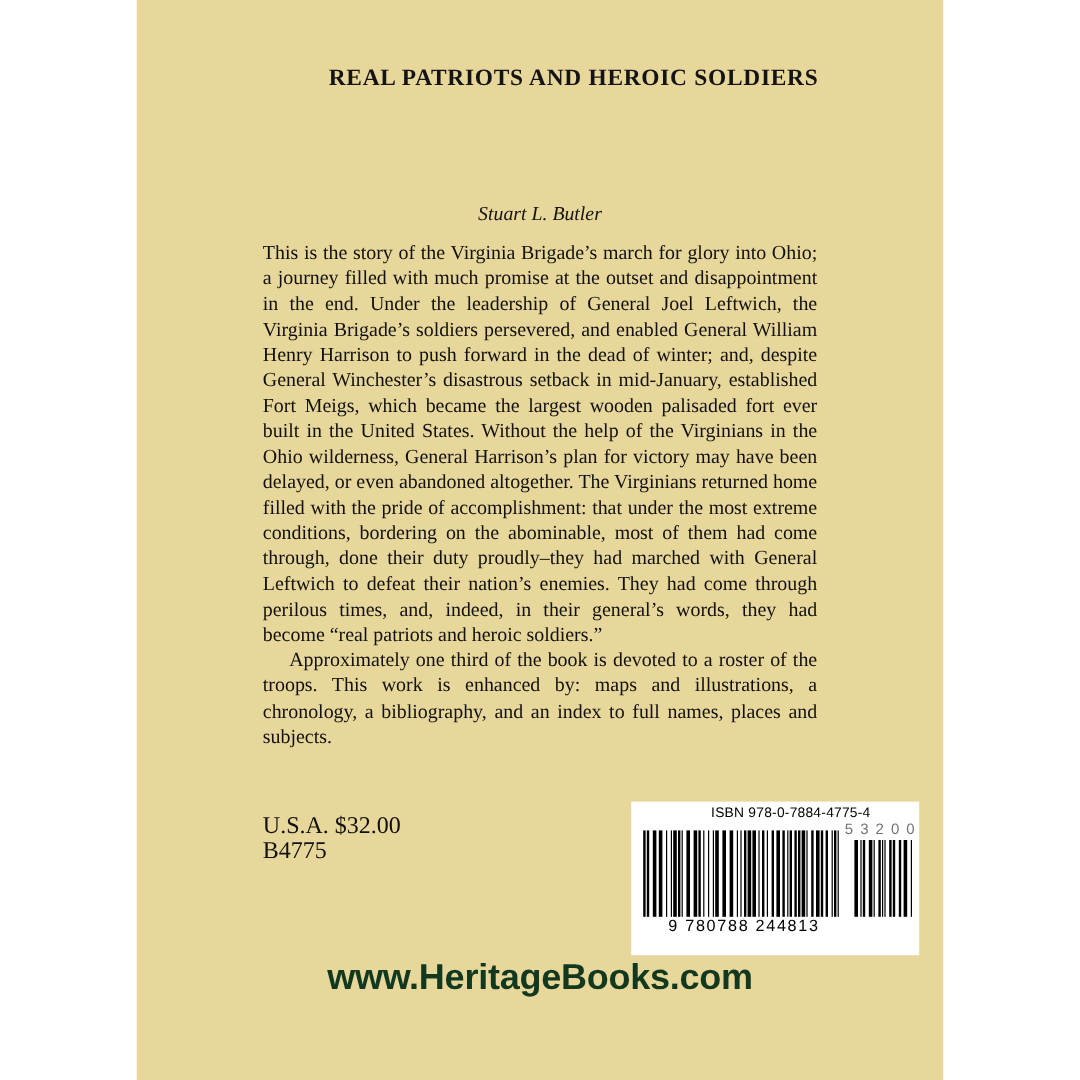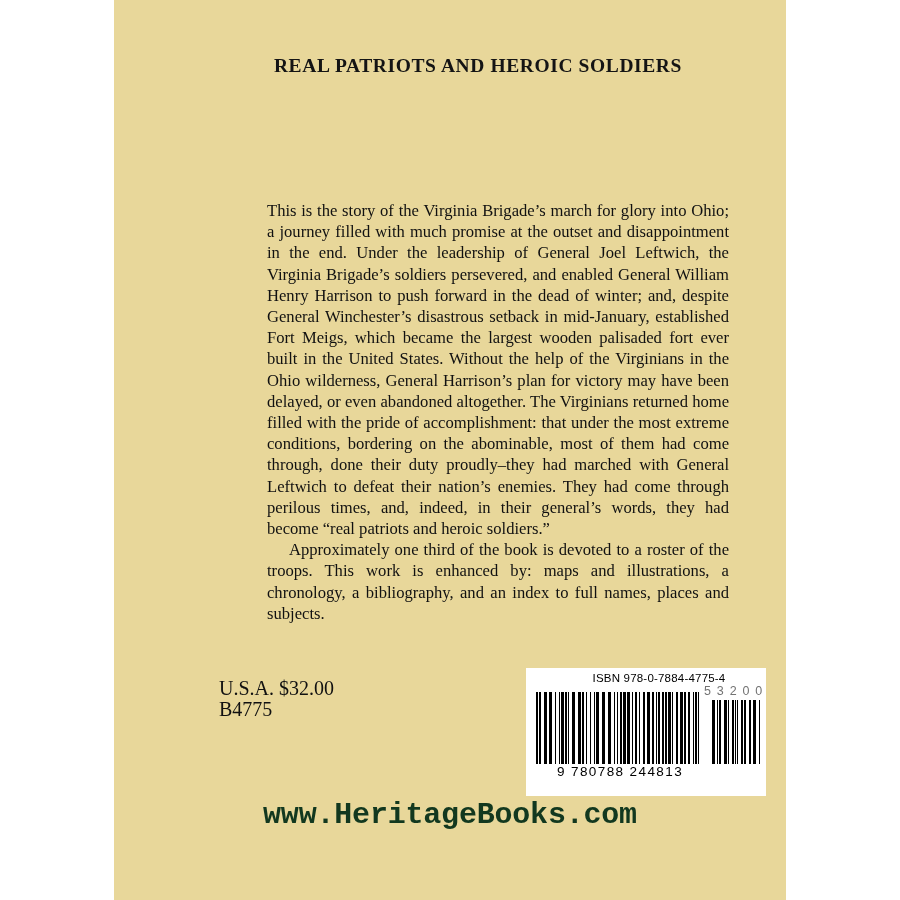--- a/index.html
+++ b/index.html
@@ -66,21 +66,20 @@
   .blurb {
     position: absolute;
     top: 200px;
     left: 1px;
     width: 462px;
     font-size: 16.6px;
     line-height: 21.2px;
     color: #111111;
     text-align: justify;
     text-justify: inter-word;
-    margin-left: 48px;
   }
   .blurb p { margin: 0; }
   .blurb p.indent { text-indent: 22px; }
   .price-block {
     position: absolute;
     left: 1px;
     top: 678px;
     font-size: 20px;
     line-height: 21px;
     color: #111111;
@@ -147,36 +146,37 @@
     font-size: 13.5px;
     letter-spacing: 1.4px;
     color: #000;
   }
   .website {
     position: absolute;
     left: -36px;
     top: 798px;
     width: 536px;
     text-align: center;
-    font-family: Liberation Mono, monospace;
+    font-family: Liberation Sans, sans-serif;
     font-weight: bold;
     font-size: 30px;
     color: #12381f;
     letter-spacing: -0.2px;
   }
 </style>
 </head>
 <body>
 
 <div id="cover">
   <div class="inner">
 
     <div class="title">REAL PATRIOTS AND HEROIC SOLDIERS</div>
 
 
+    <div class="author">Stuart L. Butler</div>
 
     <div class="blurb">
       <p>This is the story of the Virginia Brigade’s march for glory into Ohio; a journey filled with much promise at the outset and disappointment in the end. Under the leadership of General Joel Leftwich, the Virginia Brigade’s soldiers persevered, and enabled General William Henry Harrison to push forward in the dead of winter; and, despite General Winchester’s disastrous setback in mid-January, established Fort Meigs, which became the largest wooden palisaded fort ever built in the United States. Without the help of the Virginians in the Ohio wilderness, General Harrison’s plan for victory may have been delayed, or even abandoned altogether. The Virginians returned home filled with the pride of accomplishment: that under the most extreme conditions, bordering on the abominable, most of them had come through, done their duty proudly–they had marched with General Leftwich to defeat their nation’s enemies. They had come through perilous times, and, indeed, in their general’s words, they had become “real patriots and heroic soldiers.”</p>
       <p class="indent">Approximately one third of the book is devoted to a roster of the troops. This work is enhanced by: maps and illustrations, a chronology, a bibliography, and an index to full names, places and subjects.</p>
     </div>
 
     <div class="price-block">
       <div>U.S.A. $32.00</div>
       <div>B4775</div>
     </div>

